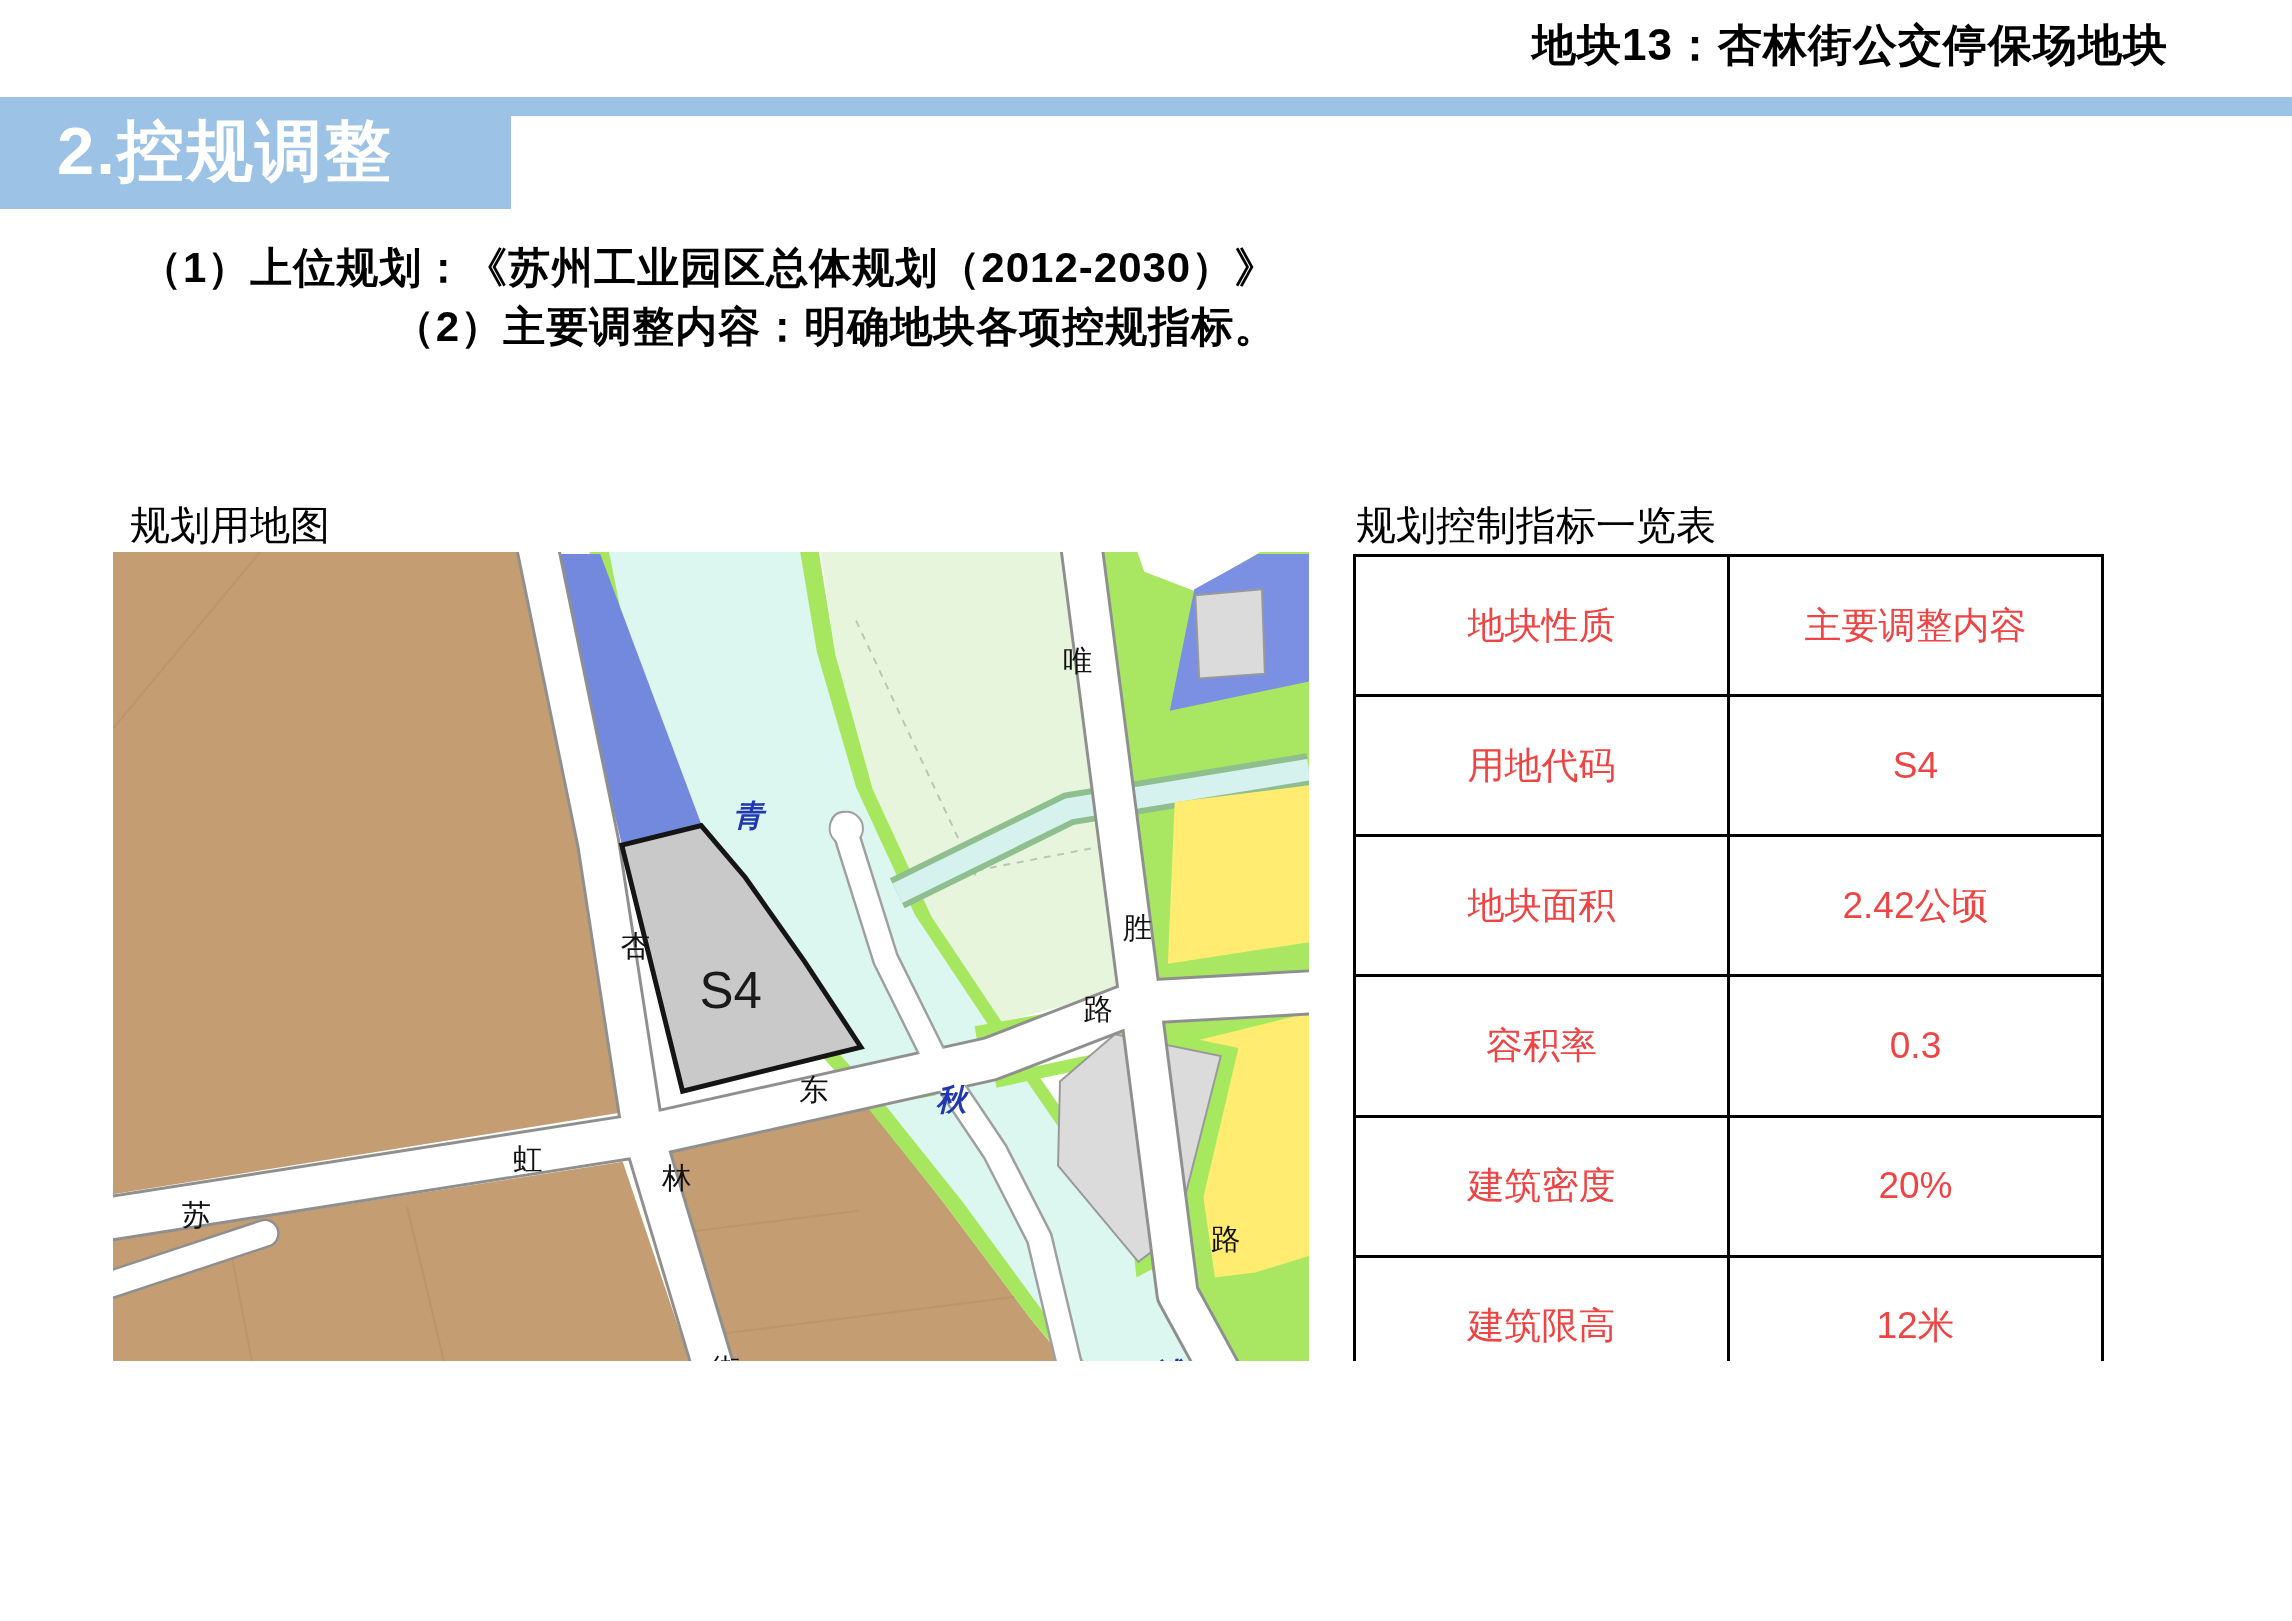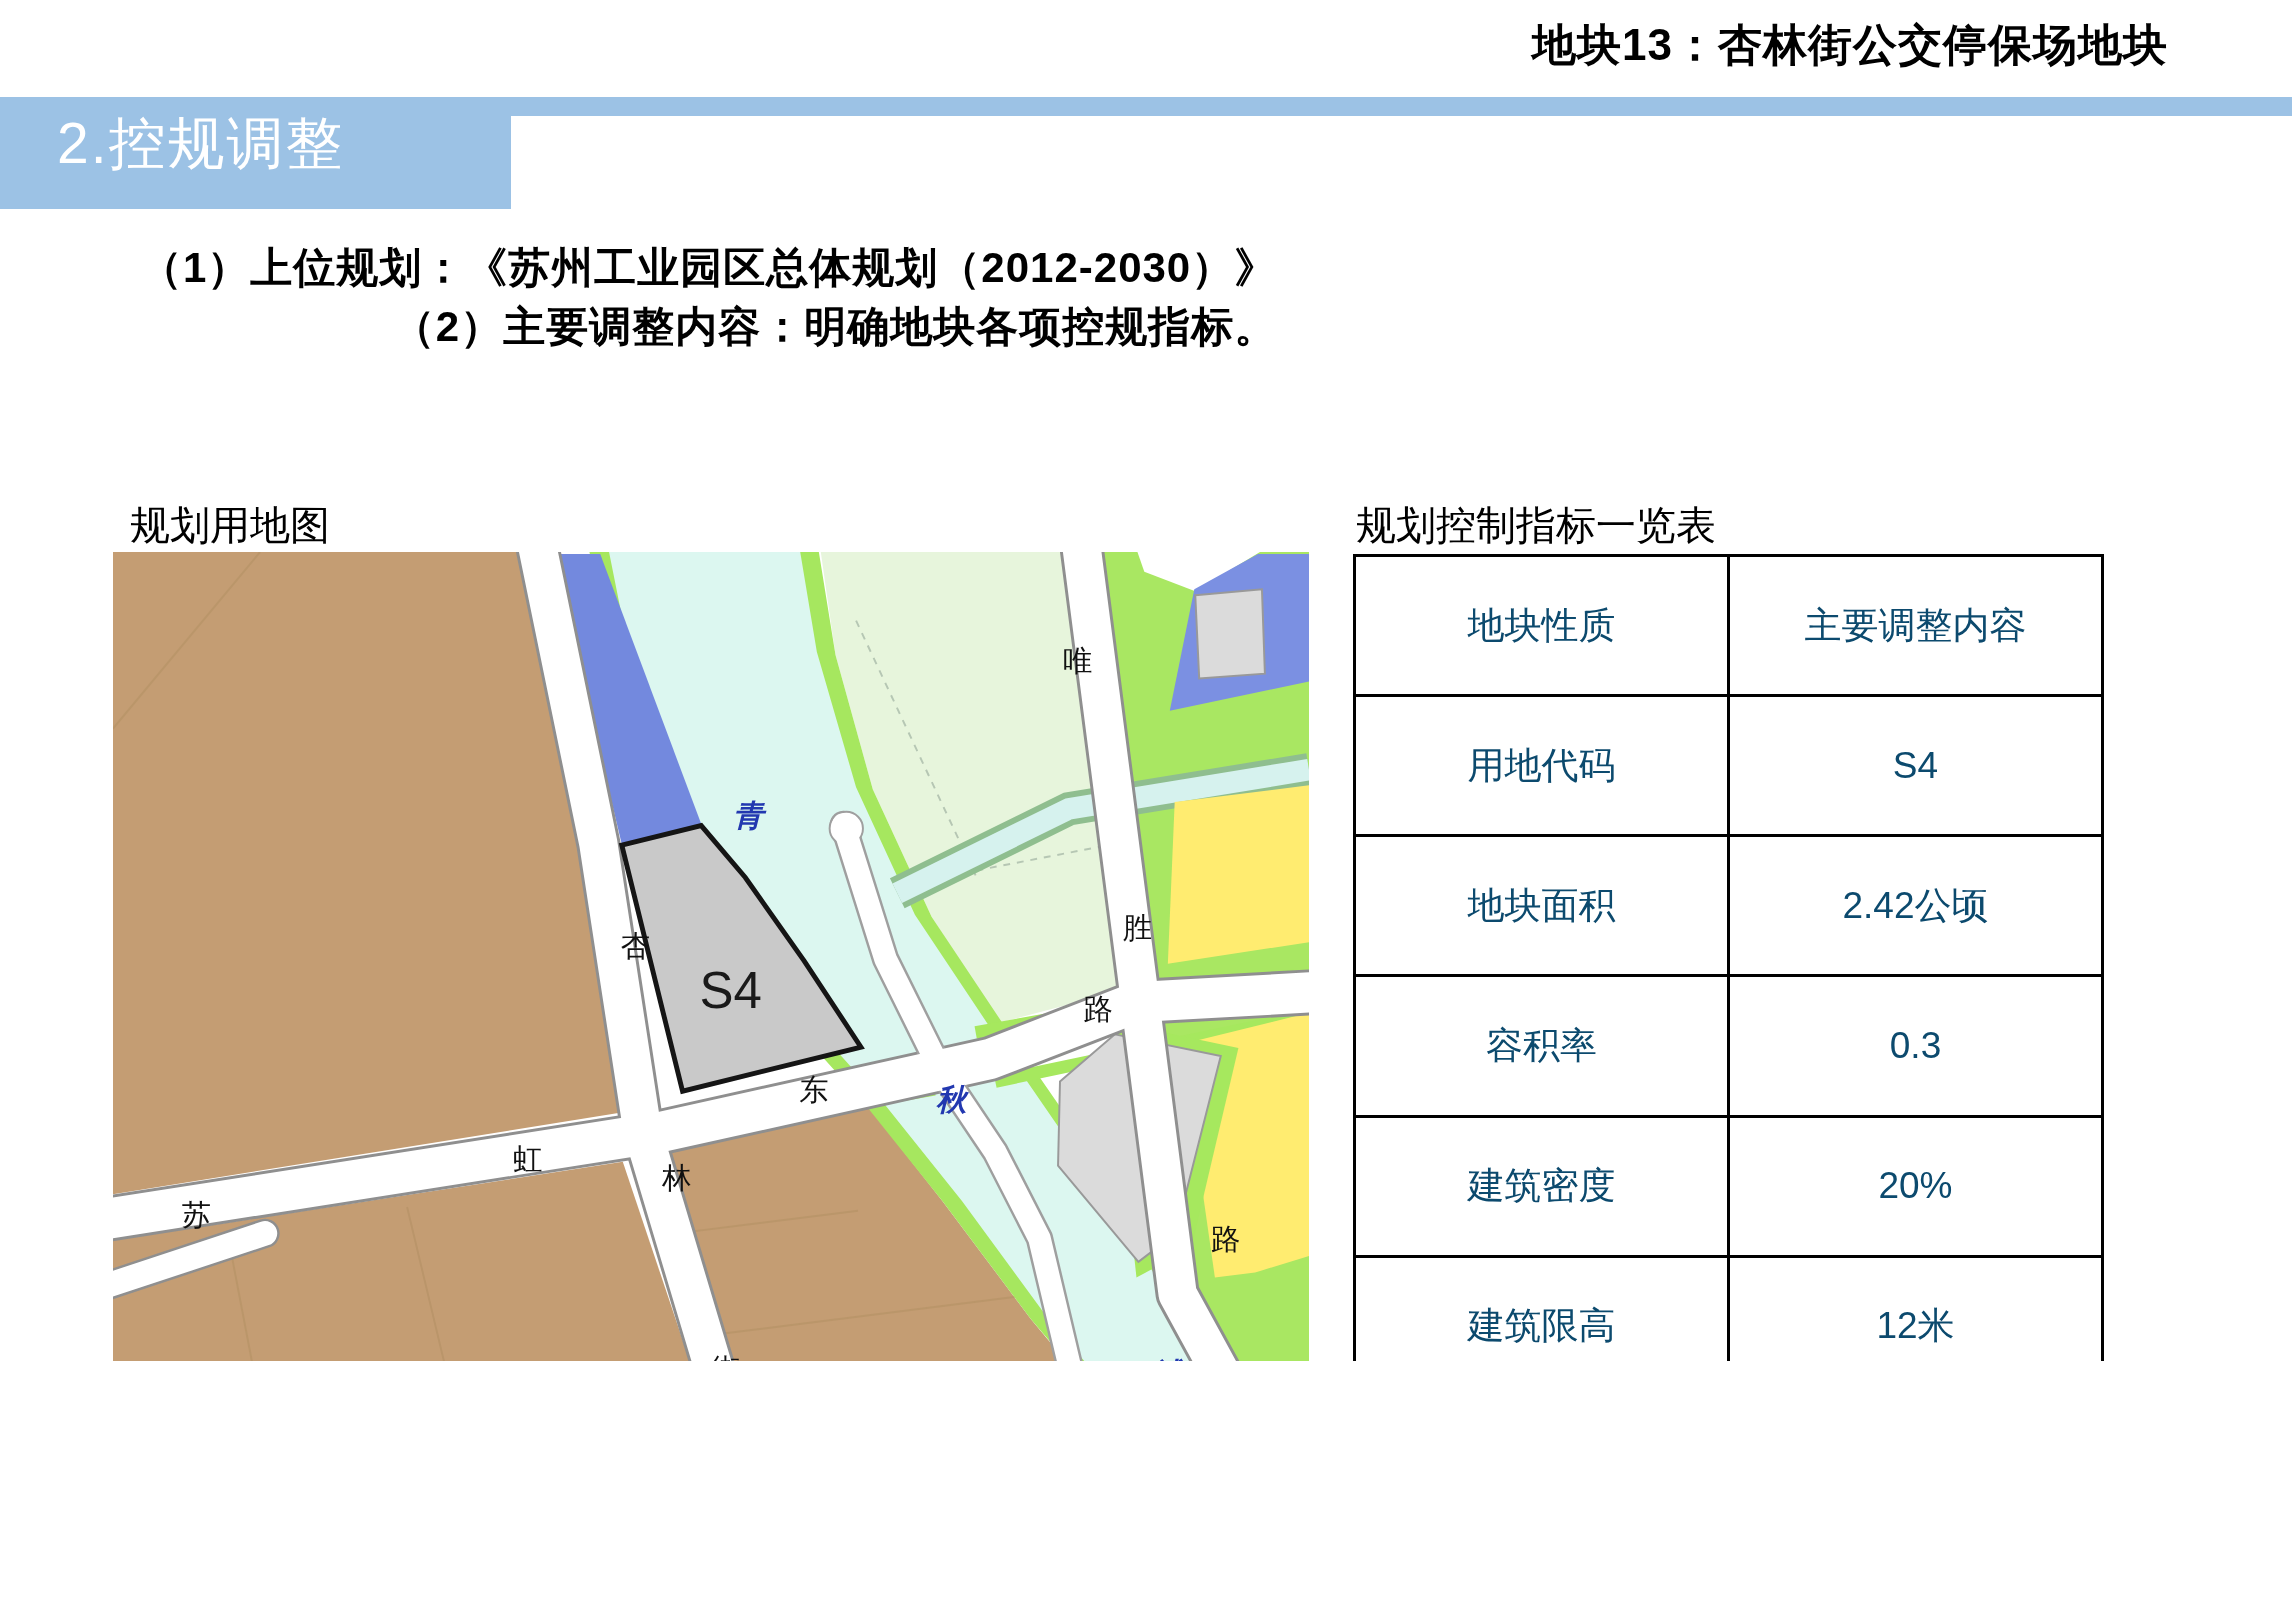--- a/index.html
+++ b/index.html
@@ -3,35 +3,35 @@
 <meta charset="utf-8">
 <style>
   html,body{margin:0;padding:0;background:#fff;}
   #slide{position:relative;width:2293px;height:1361px;background:#ffffff;overflow:hidden;
          font-family:"Liberation Sans","DejaVu Sans",sans-serif;}
   
   .hdr-title{position:absolute;top:15.7px;right:125px;font-size:44px;font-weight:700;color:#000;letter-spacing:1px;}
   
   .banner-strip{position:absolute;left:0;top:97px;width:2293px;height:18.6px;background:#9CC2E5;}
   .banner-box{position:absolute;left:0;top:97px;width:511px;height:112px;background:#9CC2E5;}
-  .banner-text{position:absolute;left:57px;top:106px;font-size:57px;font-weight:400;color:#ffffff;letter-spacing:2px;}
+  .banner-text{position:absolute;left:57px;top:106px;font-size:67px;font-weight:700;color:#ffffff;letter-spacing:2px;}
   
   .body-lines{position:absolute;left:140px;top:238px;font-size:42px;font-weight:700;color:#000;line-height:59px;letter-spacing:1px;text-align:right;}
   
   .map-label{position:absolute;left:130px;top:498px;font-size:40px;font-weight:500;color:#000;}
   .table-label{position:absolute;left:1356px;top:498px;font-size:40px;font-weight:400;color:#000;}
   
   .map-box{position:absolute;left:113px;top:552px;width:1196px;height:852px;background:#fff;}
   .map-box svg{display:block;width:1196px;height:852px;}
   .road-ch{font-size:30px;fill:#111;font-family:"Liberation Sans","DejaVu Sans",sans-serif;font-weight:500;}
   .river-ch{font-size:31px;fill:#2238B0;font-style:italic;font-weight:700;font-family:"DejaVu Serif","Liberation Serif",serif;}
   .parcel-ch{font-size:52px;fill:#1a1a1a;font-family:"Liberation Sans",sans-serif;}
   
   .kpi-table{position:absolute;left:1353px;top:554px;width:751px;height:844px;border-collapse:collapse;table-layout:fixed;}
-  .kpi-table td{border:3.9px solid #000;text-align:center;vertical-align:middle;font-size:37px;color:#0c4a6e;font-weight:400;
+  .kpi-table td{border:3.9px solid #000;text-align:center;vertical-align:middle;font-size:37px;color:#ef4444;font-weight:400;
                 font-family:"Liberation Sans","DejaVu Sans",sans-serif;}
   
   .page-num{position:absolute;left:2076px;top:1517px;font-size:34px;color:#8a8a8a;}
 </style>
 </head>
 <body>
 
 <div id="slide">
 
   <div class="hdr-title">地块13：杏林街公交停保场地块</div>

